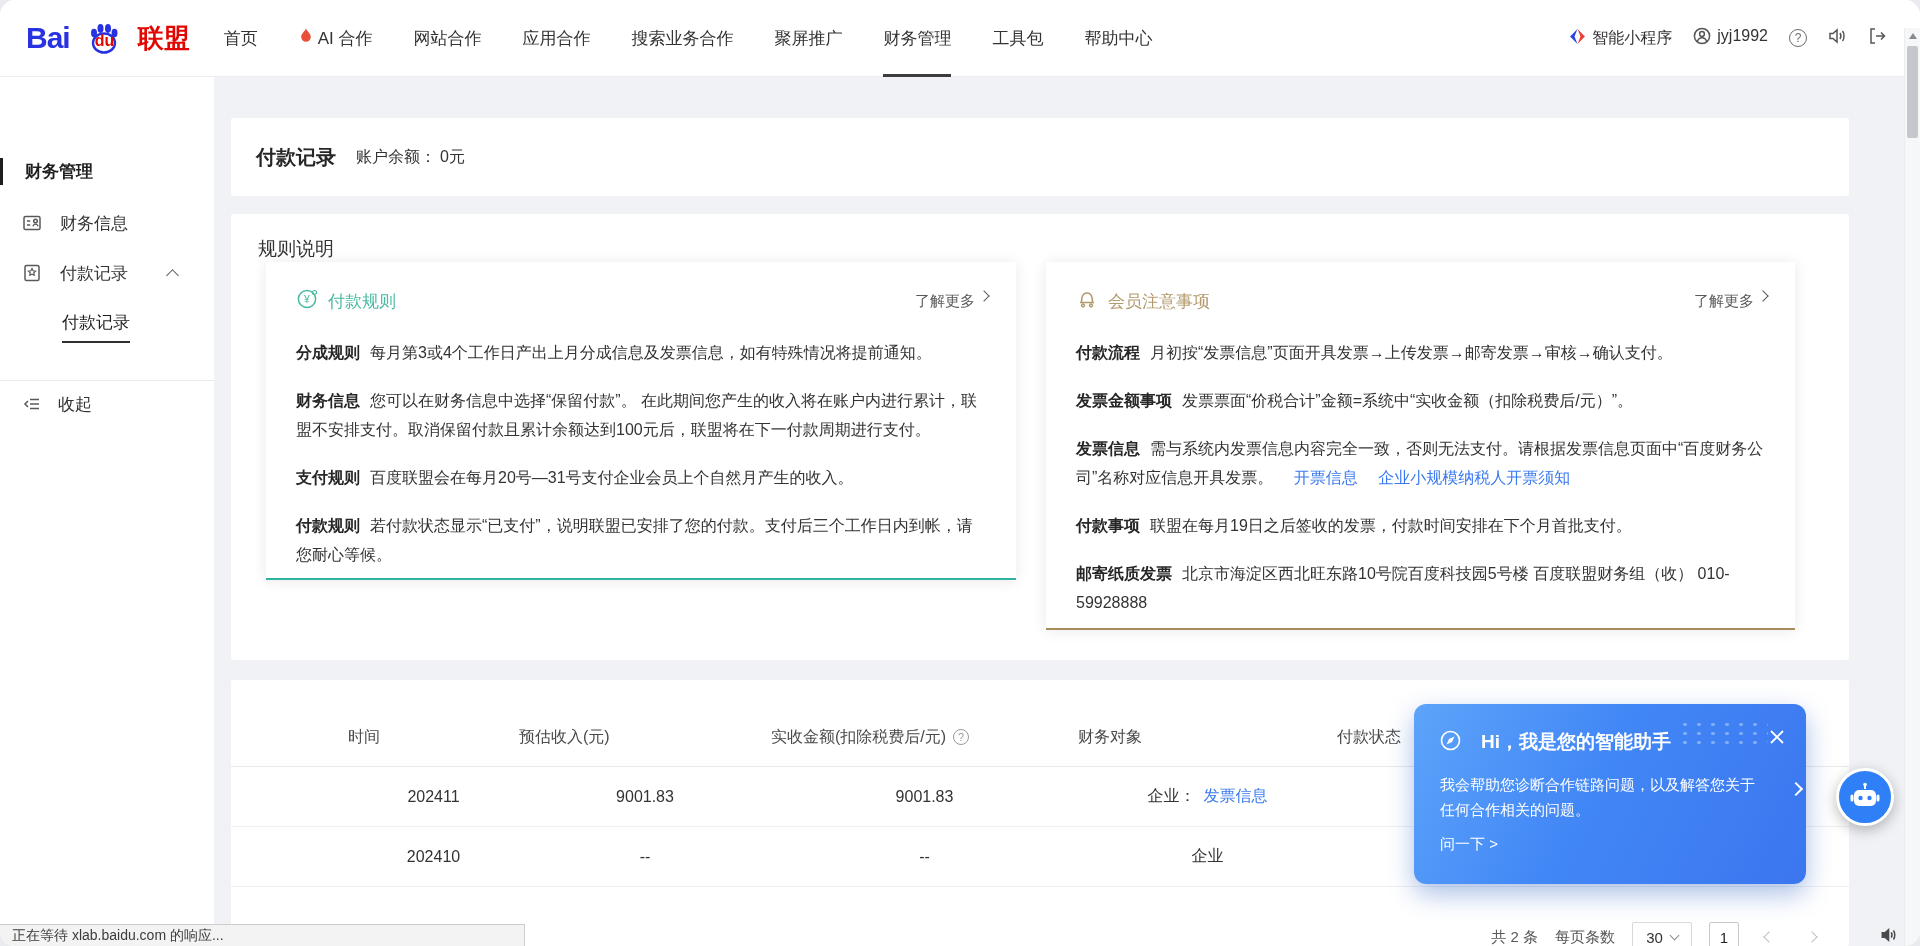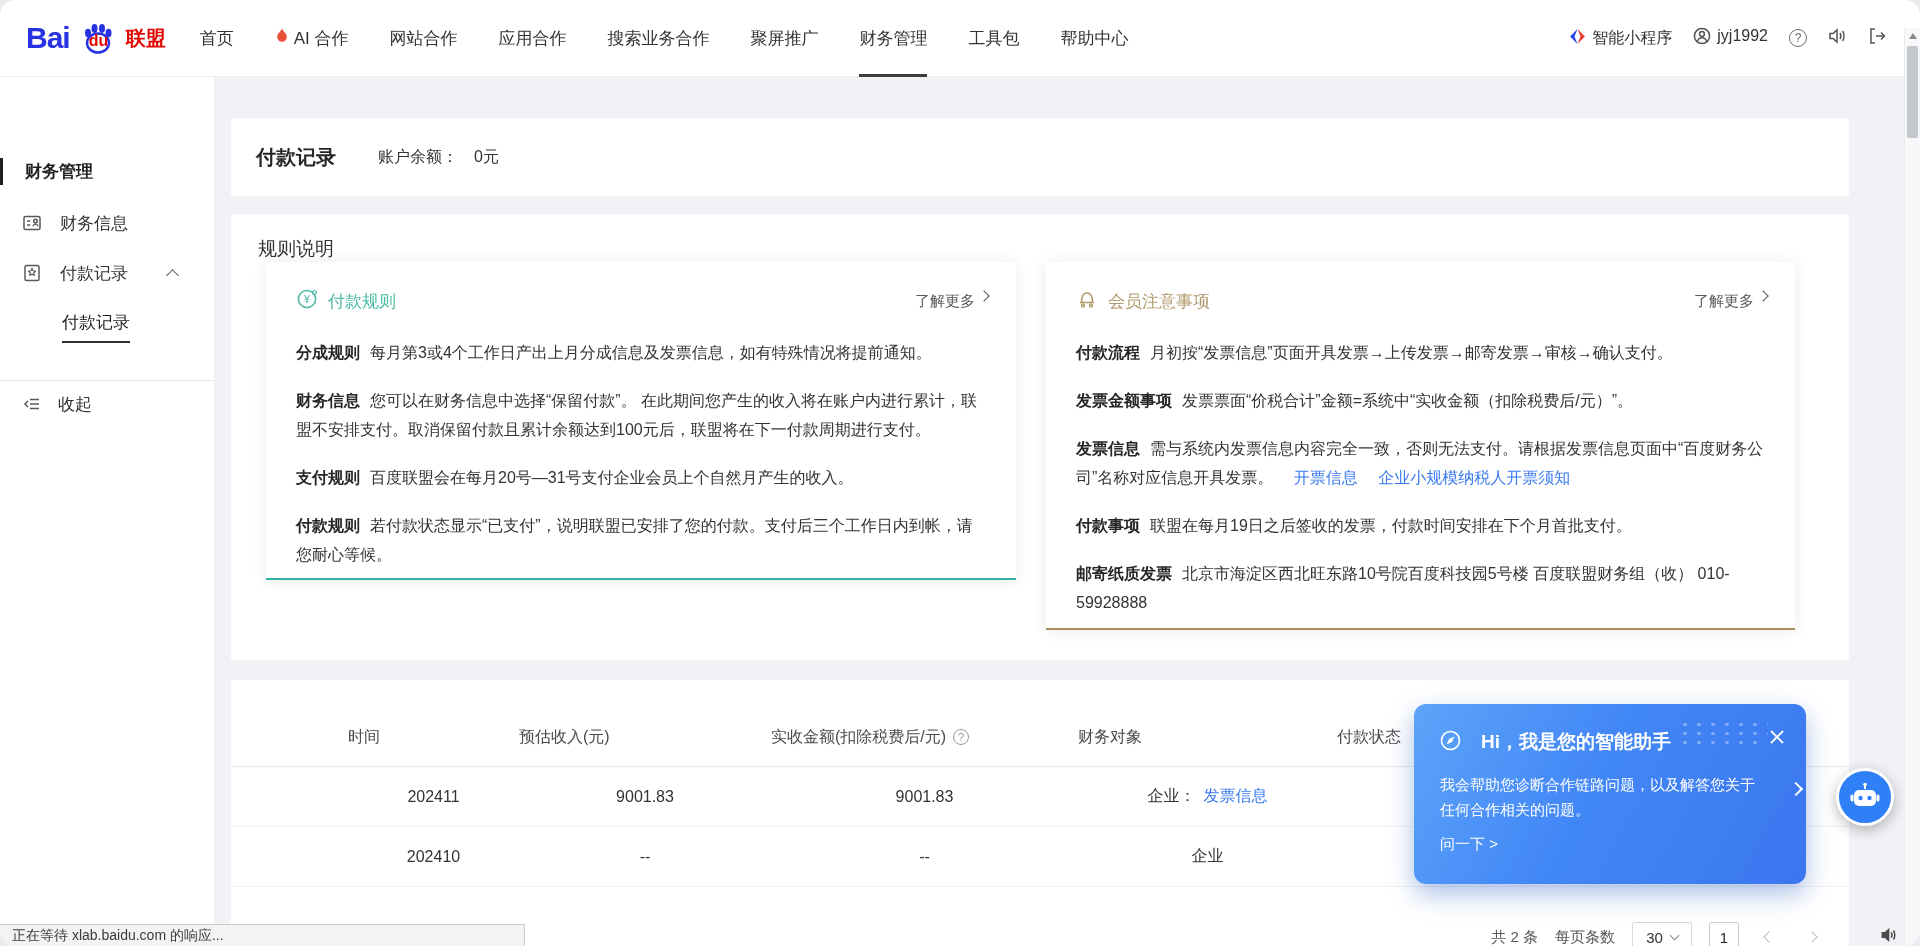--- a/index.html
+++ b/index.html
@@ -12,23 +12,23 @@
     border-radius: 15px;
   }
   
   .topnav {
     position: absolute; top:0; left:0; width:100%; height:77px;
     background:#fff; border-bottom:1px solid #ebedf0;
     display:flex; align-items:center; z-index:5;
   }
   .logo { margin-left:26px; display:flex; align-items:center; cursor:pointer; }
   .logo-bai { color:#2932E1; font-size:30px; font-weight:bold; letter-spacing:-1px; }
-  .logo-paw { position:relative; width:36px; height:36px; margin:0 10px; }
+  .logo-paw { position:relative; width:36px; height:36px; margin:0 16px; }
   .logo-du { position:absolute; left:9px; top:12px; color:#E10601; font-size:16px; font-weight:bold; }
-  .logo-union { color:#E10601; font-size:20px; font-weight:bold; }
+  .logo-union { color:#E10601; font-size:26px; font-weight:bold; }
   .nav-items { display:flex; margin-left:34px; gap:41px; font-size:17px; color:#333; height:77px; }
   .nav-item { display:flex; align-items:center; gap:5px; position:relative; cursor:pointer; white-space:nowrap; }
   .nav-item.active::after { content:""; position:absolute; left:0; right:0; bottom:0; height:3px; background:#3c3c3c; }
   .nav-right { margin-left:auto; margin-right:34px; display:flex; align-items:center; gap:21px; font-size:16px; color:#333; }
   .nav-right .cluster { display:flex; align-items:flex-start; gap:6px; cursor:pointer; }
   .qicon {
     display:inline-flex; align-items:center; justify-content:center;
     width:18px; height:18px; border:1.4px solid #6b6b6b; border-radius:50%;
     font-size:12px; color:#6b6b6b; cursor:pointer;
   }
@@ -40,21 +40,21 @@
   .side-item .sicon { position:absolute; left:22px; width:20px; height:20px; }
   .side-item .slabel { margin-left:60px; }
   .chev-up { position:absolute; left:168px; width:9px; height:9px; border-left:1.6px solid #595959; border-top:1.6px solid #595959; transform:rotate(45deg); margin-top:4px; }
   .side-sub { position:absolute; left:62px; font-size:17px; color:#1f1f1f; cursor:pointer; }
   .side-sub .u { display:inline-block; padding-bottom:7px; border-bottom:2px solid #2f2f2f; }
   .side-divider { position:absolute; left:0; top:303px; width:214px; height:1px; background:#e9e9e9; }
   
   .card { position:absolute; background:#fff; border-radius:2px; }
   .header-card { left:231px; top:118px; width:1618px; height:78px; display:flex; align-items:center; padding-left:25px; }
   .page-title { font-size:20px; font-weight:bold; color:#262626; }
-  .balance { margin-left:42px; font-size:16px; color:#333; display:flex; gap:16px; }
+  .balance { margin-left:20px; font-size:16px; color:#333; display:flex; gap:4px; }
   .rules-card { left:231px; top:214px; width:1618px; height:446px; }
   .rules-title { position:absolute; left:27px; top:22px; font-size:19px; color:#333; }
   .rule-card { position:absolute; top:48px; background:#fff; box-shadow:0 1px 14px rgba(0,0,0,.09); padding:26px 30px 0; }
   .rule-card.a { left:35px; width:750px; height:318px; border-bottom:2px solid #31b3a3; }
   .rule-card.b { left:815px; width:749px; height:368px; border-bottom:2px solid #a78d5e; }
   .rule-head { display:flex; align-items:center; gap:10px; margin-bottom:24px; }
   .rule-title { font-size:17px; }
   .rule-title.teal { color:#4ab9a3; }
   .rule-title.tan  { color:#b29a6d; }
   .more { position:absolute; right:28px; top:30px; font-size:15px; color:#595959; display:flex; align-items:flex-start; gap:5px; cursor:pointer; }

